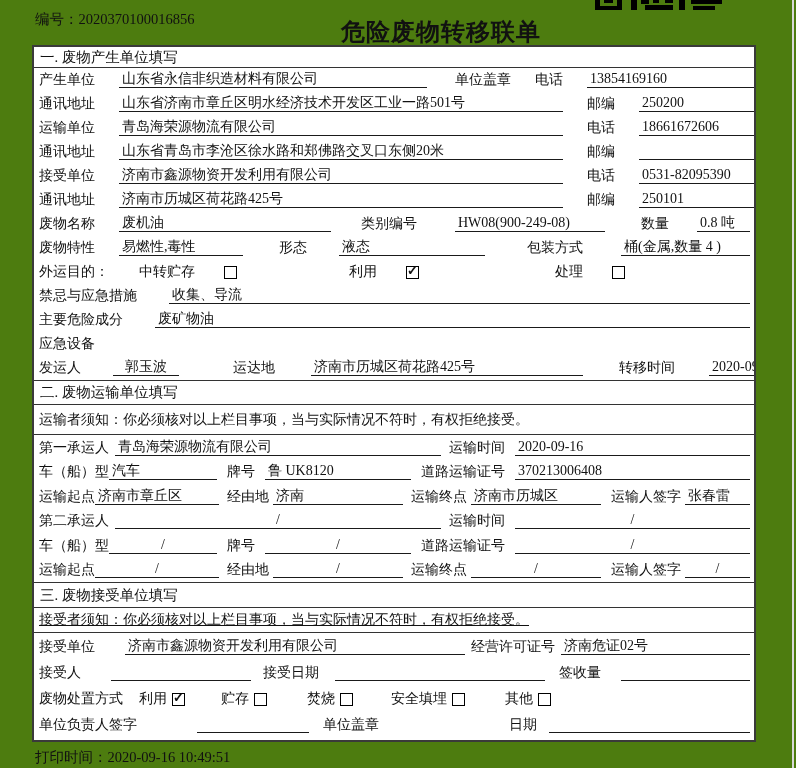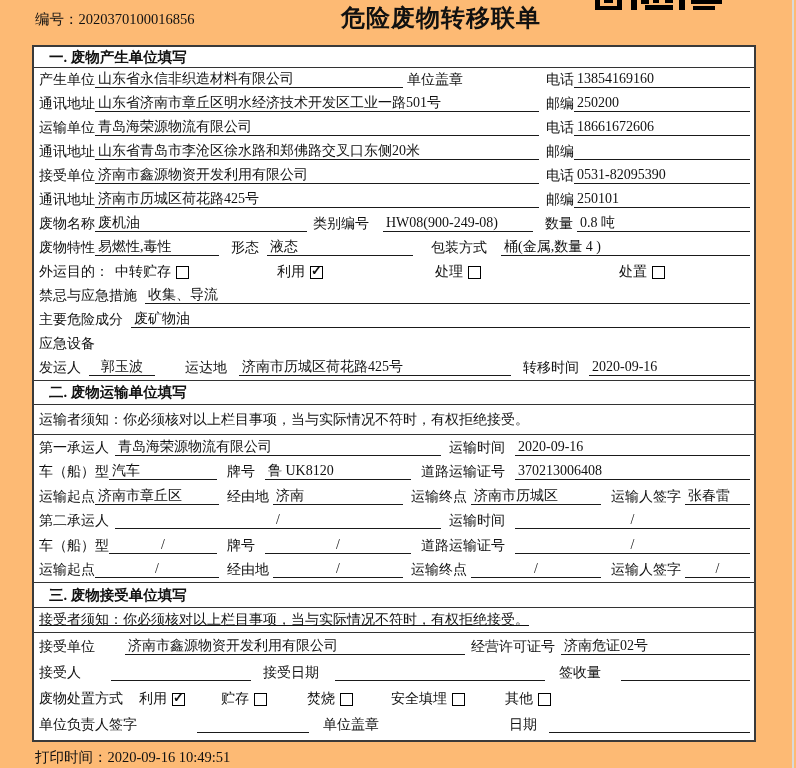--- a/index.html
+++ b/index.html
@@ -1,35 +1,35 @@
 <!DOCTYPE html>
 <html><head>
 <meta charset="utf-8">
 <style>
   html,body{margin:0;padding:0;background:#fff;}
-  .page{position:relative;width:796px;height:768px;background:#fdba74;overflow:hidden;
+  .page{position:relative;width:796px;height:768px;background:#4d7c0f;overflow:hidden;
         font-family:"Liberation Serif","DejaVu Serif",serif;color:#111;}
   .page-edge{position:absolute;right:2px;top:0;bottom:0;width:2px;background:#d9d9d9;}
   .doc-number{position:absolute;left:35px;top:10px;font-size:14.5px;white-space:nowrap;}
-  .doc-title{position:absolute;left:86px;right:0;top:2px;text-align:center;
+  .doc-title{position:absolute;left:86px;right:0;top:16px;text-align:center;
              font-size:24px;font-weight:bold;letter-spacing:1px;}
   .stamp{position:absolute;left:595px;top:0;}
   .form{position:absolute;left:32px;top:45px;width:724px;height:697px;
         border:2px solid #3a3a3a;box-sizing:border-box;overflow:hidden;background:#fff;}
   .sec{border-top:1.5px solid #333;}
   .sec:first-child{border-top:none;}
-  .sec-h{display:flex;align-items:center;padding-left:15px;font-weight:bold;font-size:14.5px;
+  .sec-h{display:flex;align-items:center;padding-left:6px;font-weight:normal;font-size:14.5px;
          border-bottom:1.5px solid #333;box-sizing:border-box;}
   .s1 .sec-h{height:21px;} .s2 .sec-h{height:24px;} .s3 .sec-h{height:25px;}
   .notice{display:flex;align-items:center;padding-left:5px;font-size:14px;
           border-bottom:1.5px solid #333;box-sizing:border-box;}
   .s2 .notice{height:30px;} .s3 .notice{height:25px;text-decoration:underline;}
   .row{display:flex;align-items:flex-end;padding:0 0 4px 5px;box-sizing:border-box;
        font-size:14px;line-height:16px;}
-  .s1 .row{height:24px;} .s2 .row{height:24.5px;} .s3 .row{height:26px;}
+  .s1 .row{height:24px;gap:24px;} .s2 .row{height:24.5px;} .s3 .row{height:26px;}
   .lbl{white-space:nowrap;flex:0 0 auto;}
   .u{border-bottom:1px solid #1a1a1a;white-space:nowrap;padding:0 3px;
      box-sizing:border-box;flex:0 0 auto;min-height:15px;}
   .u.c{text-align:center;}
   .fill{flex:1 1 auto;margin-right:4px;}
   .ra{margin-left:auto;}
   .cb{display:inline-block;width:11px;height:11px;border:1px solid #000;margin-left:5px;
       position:relative;flex:0 0 auto;top:-1px;}
   .cb i{font-style:normal;position:absolute;left:0;top:-4px;font-size:13px;font-weight:bold;}
   .print-time{position:absolute;left:35px;top:748px;font-size:14.5px;white-space:nowrap;}

